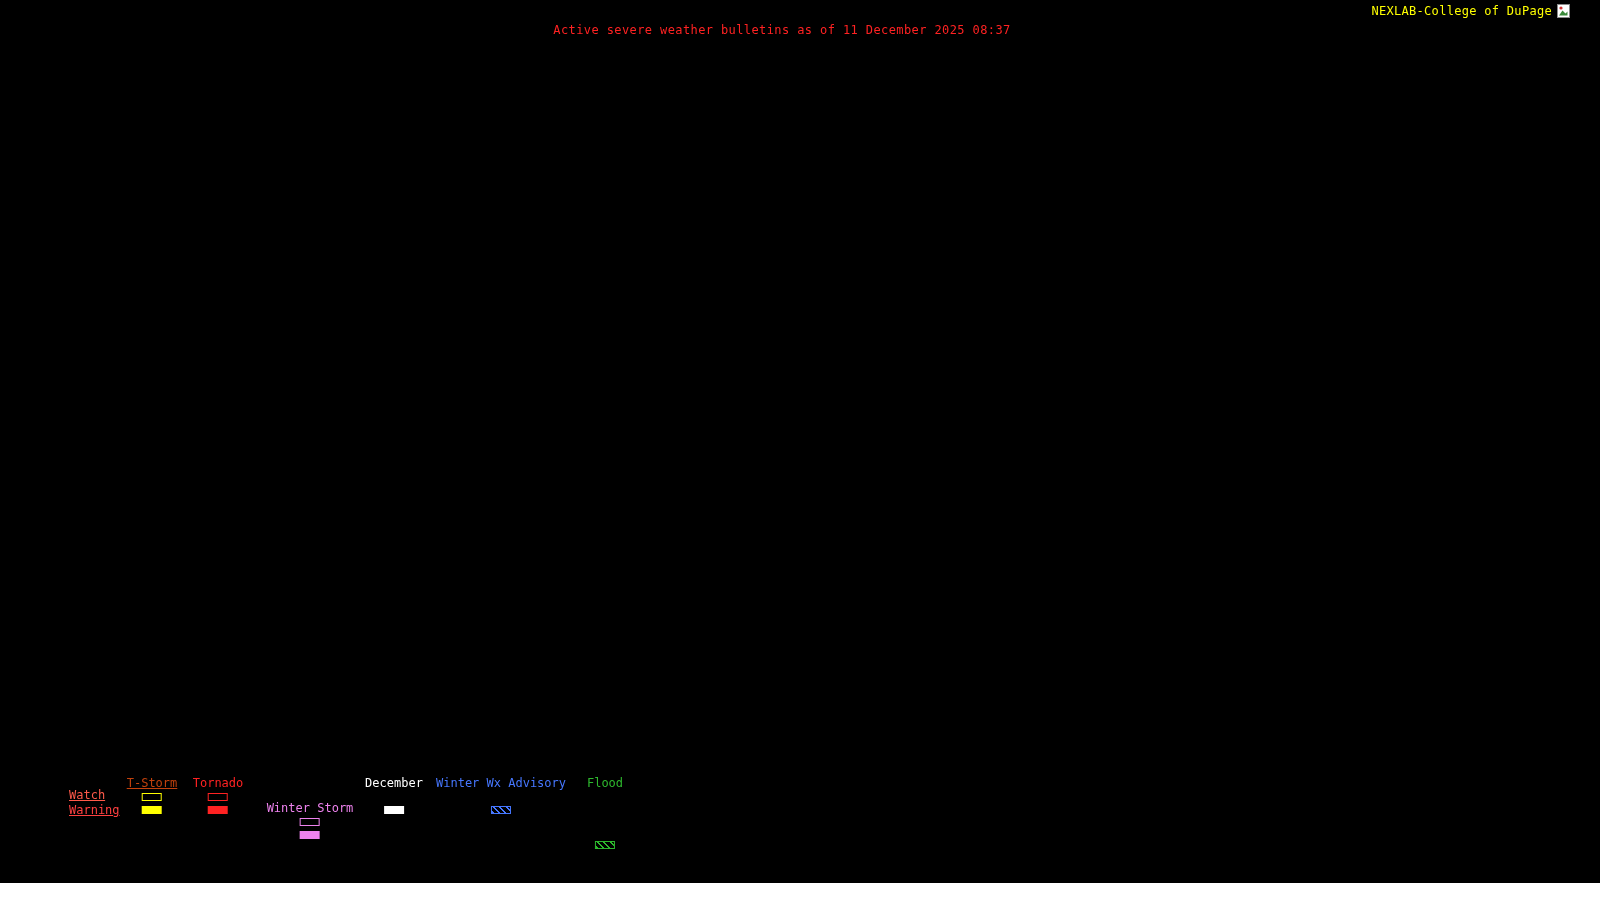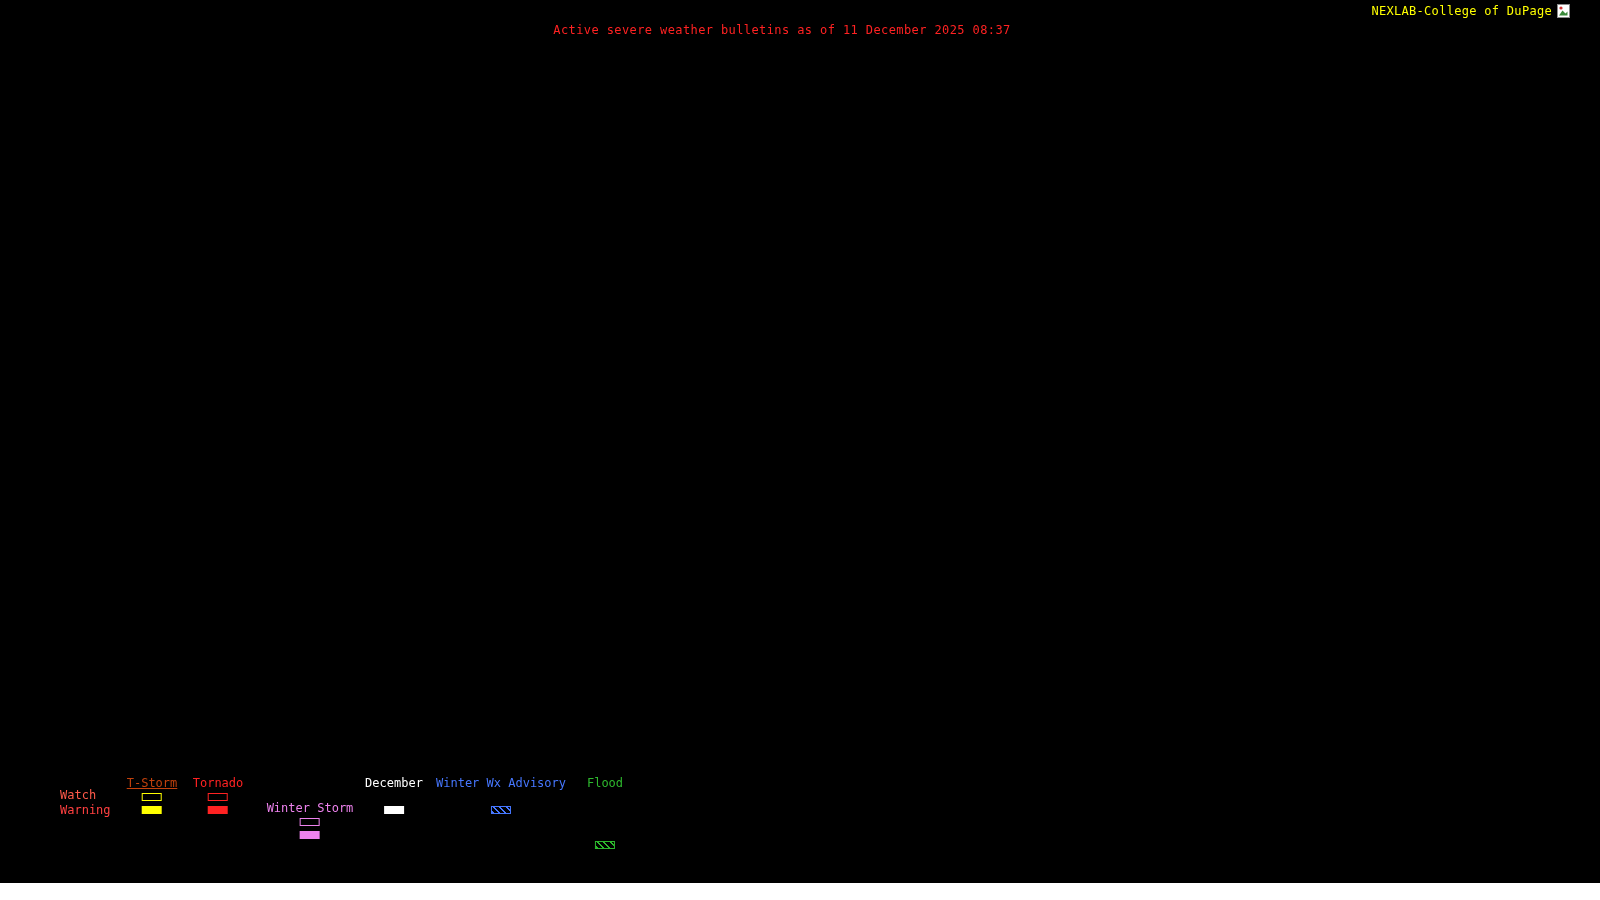--- a/index.html
+++ b/index.html
@@ -11,21 +11,21 @@
   .brand-row{position:absolute;top:4px;right:30px;display:flex;align-items:center;gap:5px;}
   .brand{font-size:12px;letter-spacing:.3px;white-space:nowrap;}
   .logo{display:block;}
   
   .title{
     position:absolute;top:23px;left:50%;transform:translateX(calc(-50% - 18px));
     font-size:12px;letter-spacing:.4px;white-space:nowrap;
   }
   
   .legend{position:absolute;left:0;top:777px;width:720px;height:48px;}
-  .row-label{position:absolute;left:60px;font-size:12px;white-space:nowrap;}
+  .row-label{position:absolute;left:69px;font-size:12px;white-space:nowrap;text-decoration:underline;}
   .row-label.watch{top:11px;}
   .row-label.warning{top:26px;}
   .col{
     position:absolute;top:0;transform:translateX(-50%);
     display:flex;flex-direction:column;align-items:center;
   }
   .col-h{font-size:12px;line-height:13px;height:13px;white-space:nowrap;}
   .swatch{width:20px;height:8px;box-sizing:border-box;background:transparent;}
   .swatch.watch{margin-top:3px;}
   .swatch.warning{margin-top:5px;}

